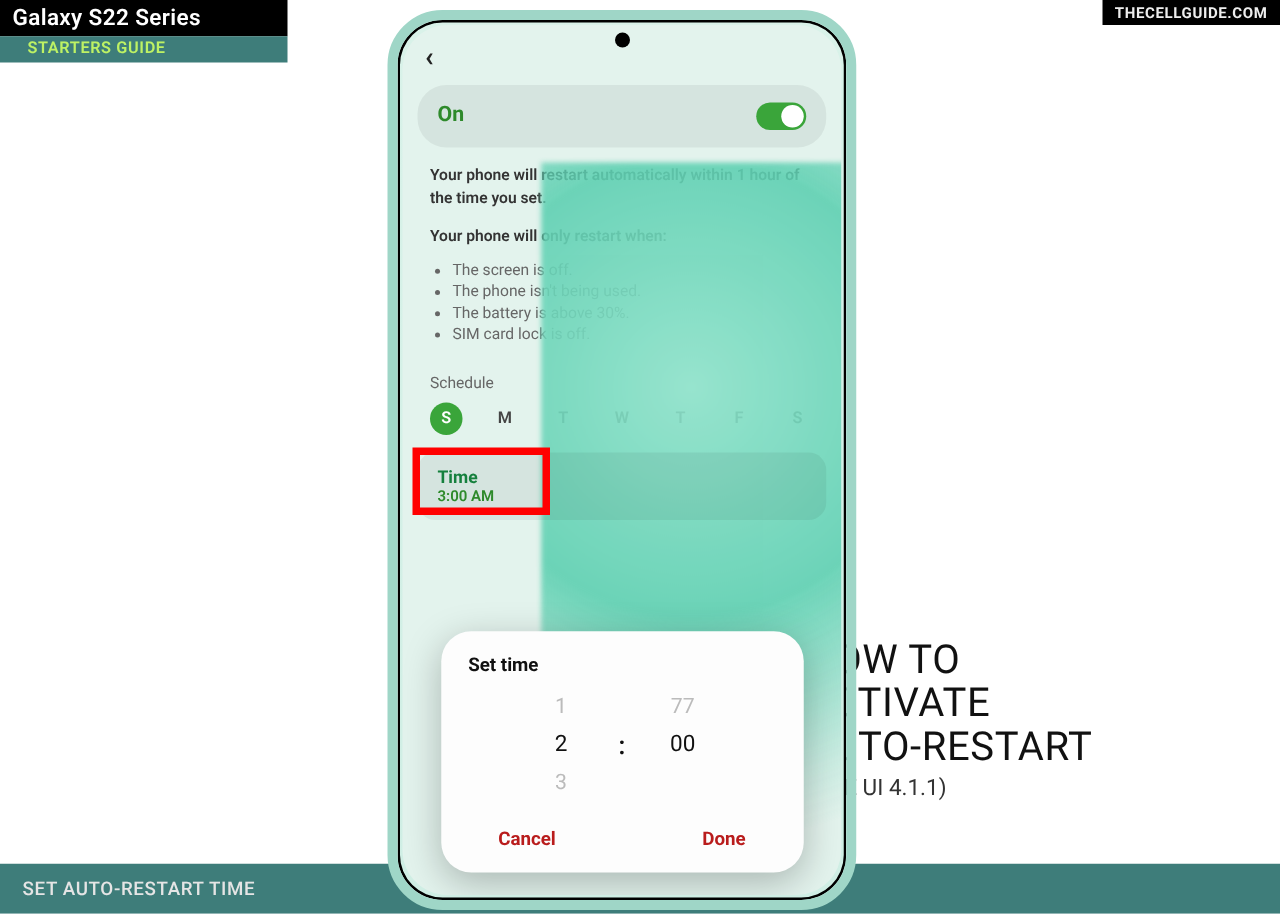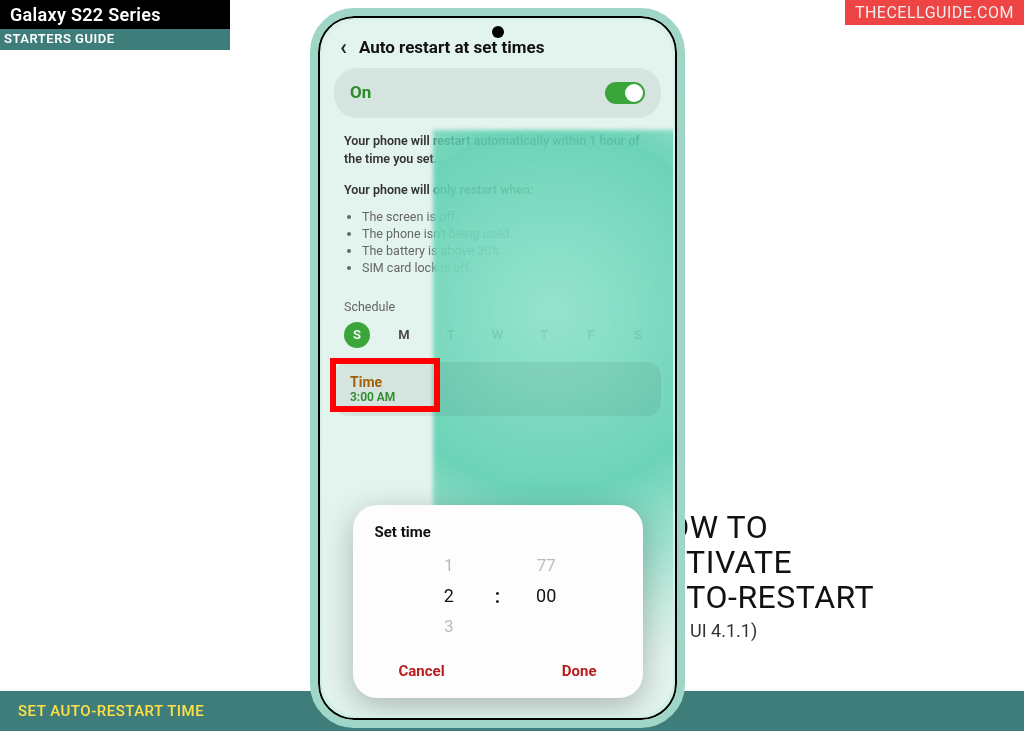--- a/index.html
+++ b/index.html
@@ -21,35 +21,35 @@
   .badge-top {
     background: #000;
     color: #fff;
     padding: 4px 10px;
     font-weight: 600;
     font-size: 18px;
     letter-spacing: .3px;
   }
   .badge-bottom {
     background: #3e7d7a;
-    color: #ffffff;
-    padding: 2px 4px 4px;
+    color: #bef264;
+    padding: 2px 22px 4px;
     font-size: 13px;
     font-weight: 600;
     letter-spacing: .5px;
   }
 
   
   .watermark {
     position: absolute;
     top: 0; right: 0;
-    background: #ef4444;
+    background: #000000;
     color: #eee;
-    font-size: 16px;
-    font-weight: 400;
+    font-size: 12px;
+    font-weight: 700;
     padding: 3px 10px;
     letter-spacing: .5px;
   }
 
   
   .headline {
     position: absolute;
     right: 120px;
     top: 510px;
     width: 260px;
@@ -67,21 +67,21 @@
     color: #333;
   }
 
   
   .footer-bar {
     position: absolute;
     left: 0; bottom: 0;
     width: 100%;
     height: 40px;
     background: #3e7d7a;
-    color: #fde047;
+    color: #e5e5e5;
     font-size: 15px;
     font-weight: 500;
     letter-spacing: .5px;
     display: flex;
     align-items: center;
     padding-left: 18px;
   }
 
   
   .phone {
@@ -201,21 +201,21 @@
   }
   .days .active { background: #3aa53a; color: #fff; }
 
   .time-row {
     margin: 0 12px;
     background: rgba(0,0,0,.06);
     border-radius: 14px;
     padding: 12px 16px;
     position: relative;
   }
-  .time-row .label { font-weight: 700; font-size: 14px; color: #a16207; }
+  .time-row .label { font-weight: 700; font-size: 14px; color: #15803d; }
   .time-row .value { font-size: 12px; color: #2e8a2b; font-weight: 600; }
   .red-box {
     position: absolute;
     left: -4px; top: -4px;
     width: 110px; height: 54px;
     border: 6px solid #ff0000;
     pointer-events: none;
   }
 
   
@@ -277,21 +277,20 @@
 <div class="footer-bar">
   <span>SET AUTO-RESTART TIME</span>
 </div>
 
 <div class="phone">
   <div class="screen">
     <div class="splash"></div>
 
     <div class="topbar">
       <span class="back-chevron">‹</span>
-      <span>Auto restart at set times</span>
     </div>
 
     <div class="toggle-row">
       <span>On</span>
       <span class="switch"></span>
     </div>
 
     <div class="descr">Your phone will restart automatically within 1 hour of the time you set.</div>
     <div class="descr descr2">Your phone will only restart when:</div>
     <ul class="bullets">

